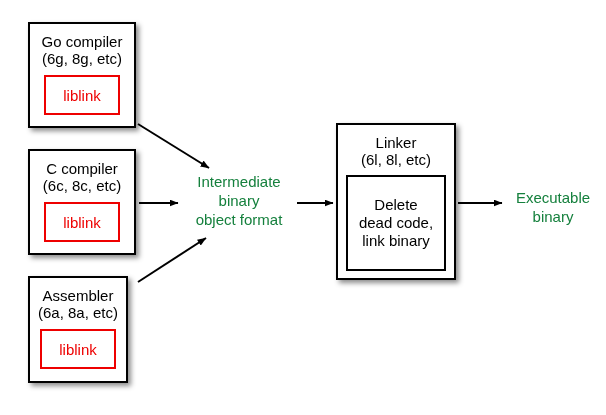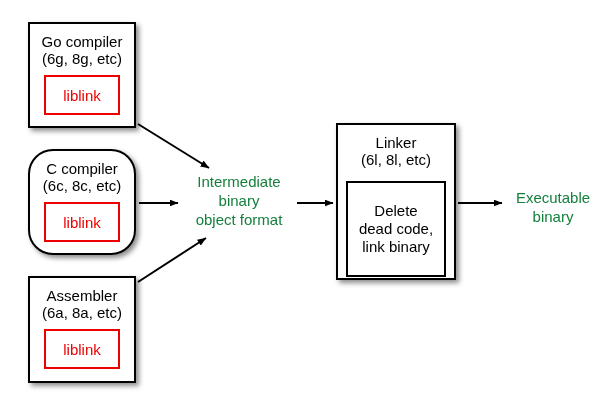--- a/index.html
+++ b/index.html
@@ -79,29 +79,29 @@
     position: absolute;
     font-size: 15px;
     line-height: 19px;
     color: #15803d;
     text-align: center;
     white-space: pre-line;
   }
 
   
   #box-go        { left: 28px;  top: 22px;  width: 108px; height: 106px; }
-  #box-c         { left: 28px;  top: 149px; width: 108px; height: 106px; border-radius: 25px; }
-  #box-asm       { left: 28px;  top: 276px; width: 108px; height: 107px; }
+  #box-c         { left: 28px;  top: 149px; width: 108px; height: 106px; }
+  #box-asm       { left: 28px;  top: 276px; width: 100px; height: 107px; }
   #box-linker    { left: 336px; top: 123px; width: 120px; height: 157px; }
 
   #box-go .liblink-box,
   #box-c .liblink-box,
   #box-asm .liblink-box { width: 76px; height: 40px; margin-top: 8px; }
 
-  #box-linker .inner-black-box { width: 100px; height: 96px; margin-top: 13px; }
+  #box-linker .inner-black-box { width: 100px; height: 96px; margin-top: 7px; }
 
   #node-intermediate { left: 181px; top: 172px; width: 116px; }
   #node-executable   { left: 505px; top: 188px; width: 96px; }
 </style>
 </head>
 <body>
 
 <div id="canvas">
 
   <svg id="edge-layer" viewBox="0 0 606 415" width="606" height="415">

